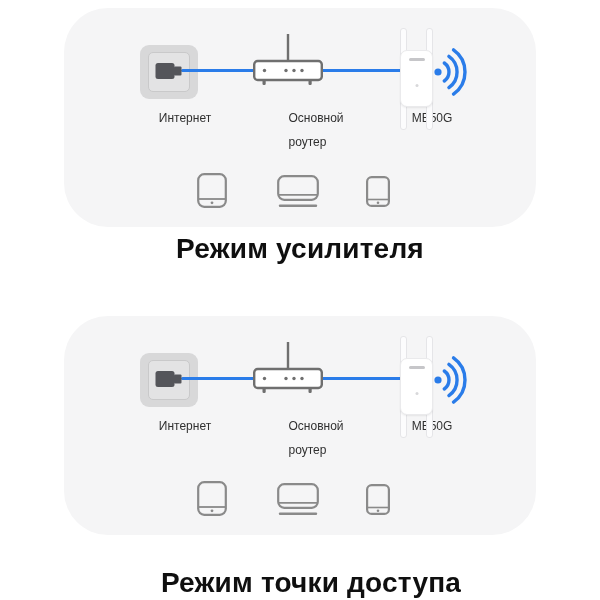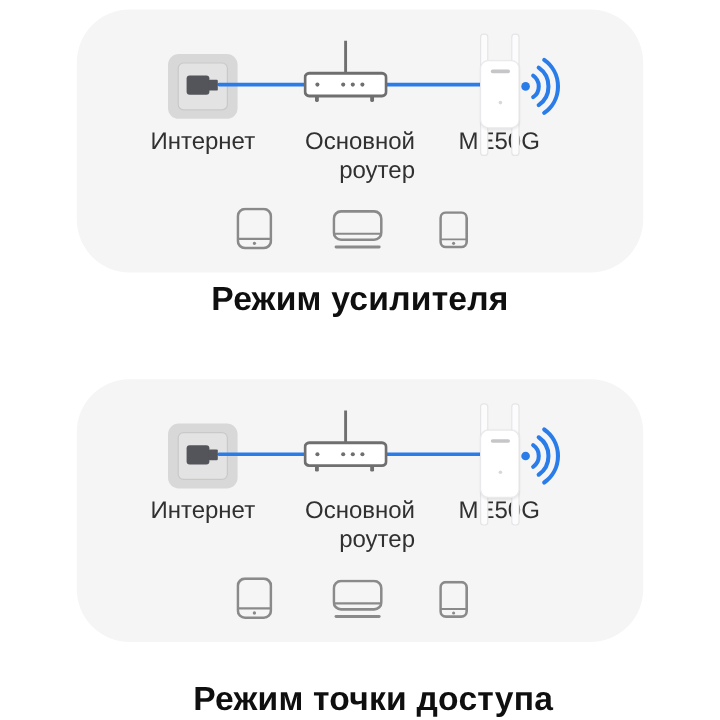--- a/index.html
+++ b/index.html
@@ -44,21 +44,21 @@
     box-shadow:0 1px 2px rgba(0,0,0,0.07);}
   .ext-logo{position:absolute;left:50%;top:7px;transform:translateX(-50%);
     width:16px;height:3px;background:#c6c6c9;border-radius:1.5px;}
   .ext-led{position:absolute;left:50%;top:33px;transform:translateX(-50%);
     width:3px;height:3px;background:#d8d8da;border-radius:50%;}
 
   .wifi{position:absolute;left:369px;top:36px;z-index:1;}
 
   
   .node-label{position:absolute;top:98px;transform:translateX(-50%);
-    font-size:20px;line-height:24px;color:#303030;text-align:right;white-space:nowrap;}
+    font-size:12px;line-height:24px;color:#303030;text-align:left;white-space:nowrap;margin-left:16px;}
   .label-internet{left:105px;}
   .label-router{left:236px;}
   .label-extender{left:352px;}
 
   
   .device{position:absolute;}
   .device-tablet{left:133px;top:165px;}
   .device-laptop{left:213px;top:167px;}
   .device-phone{left:302px;top:168px;}
 </style>

